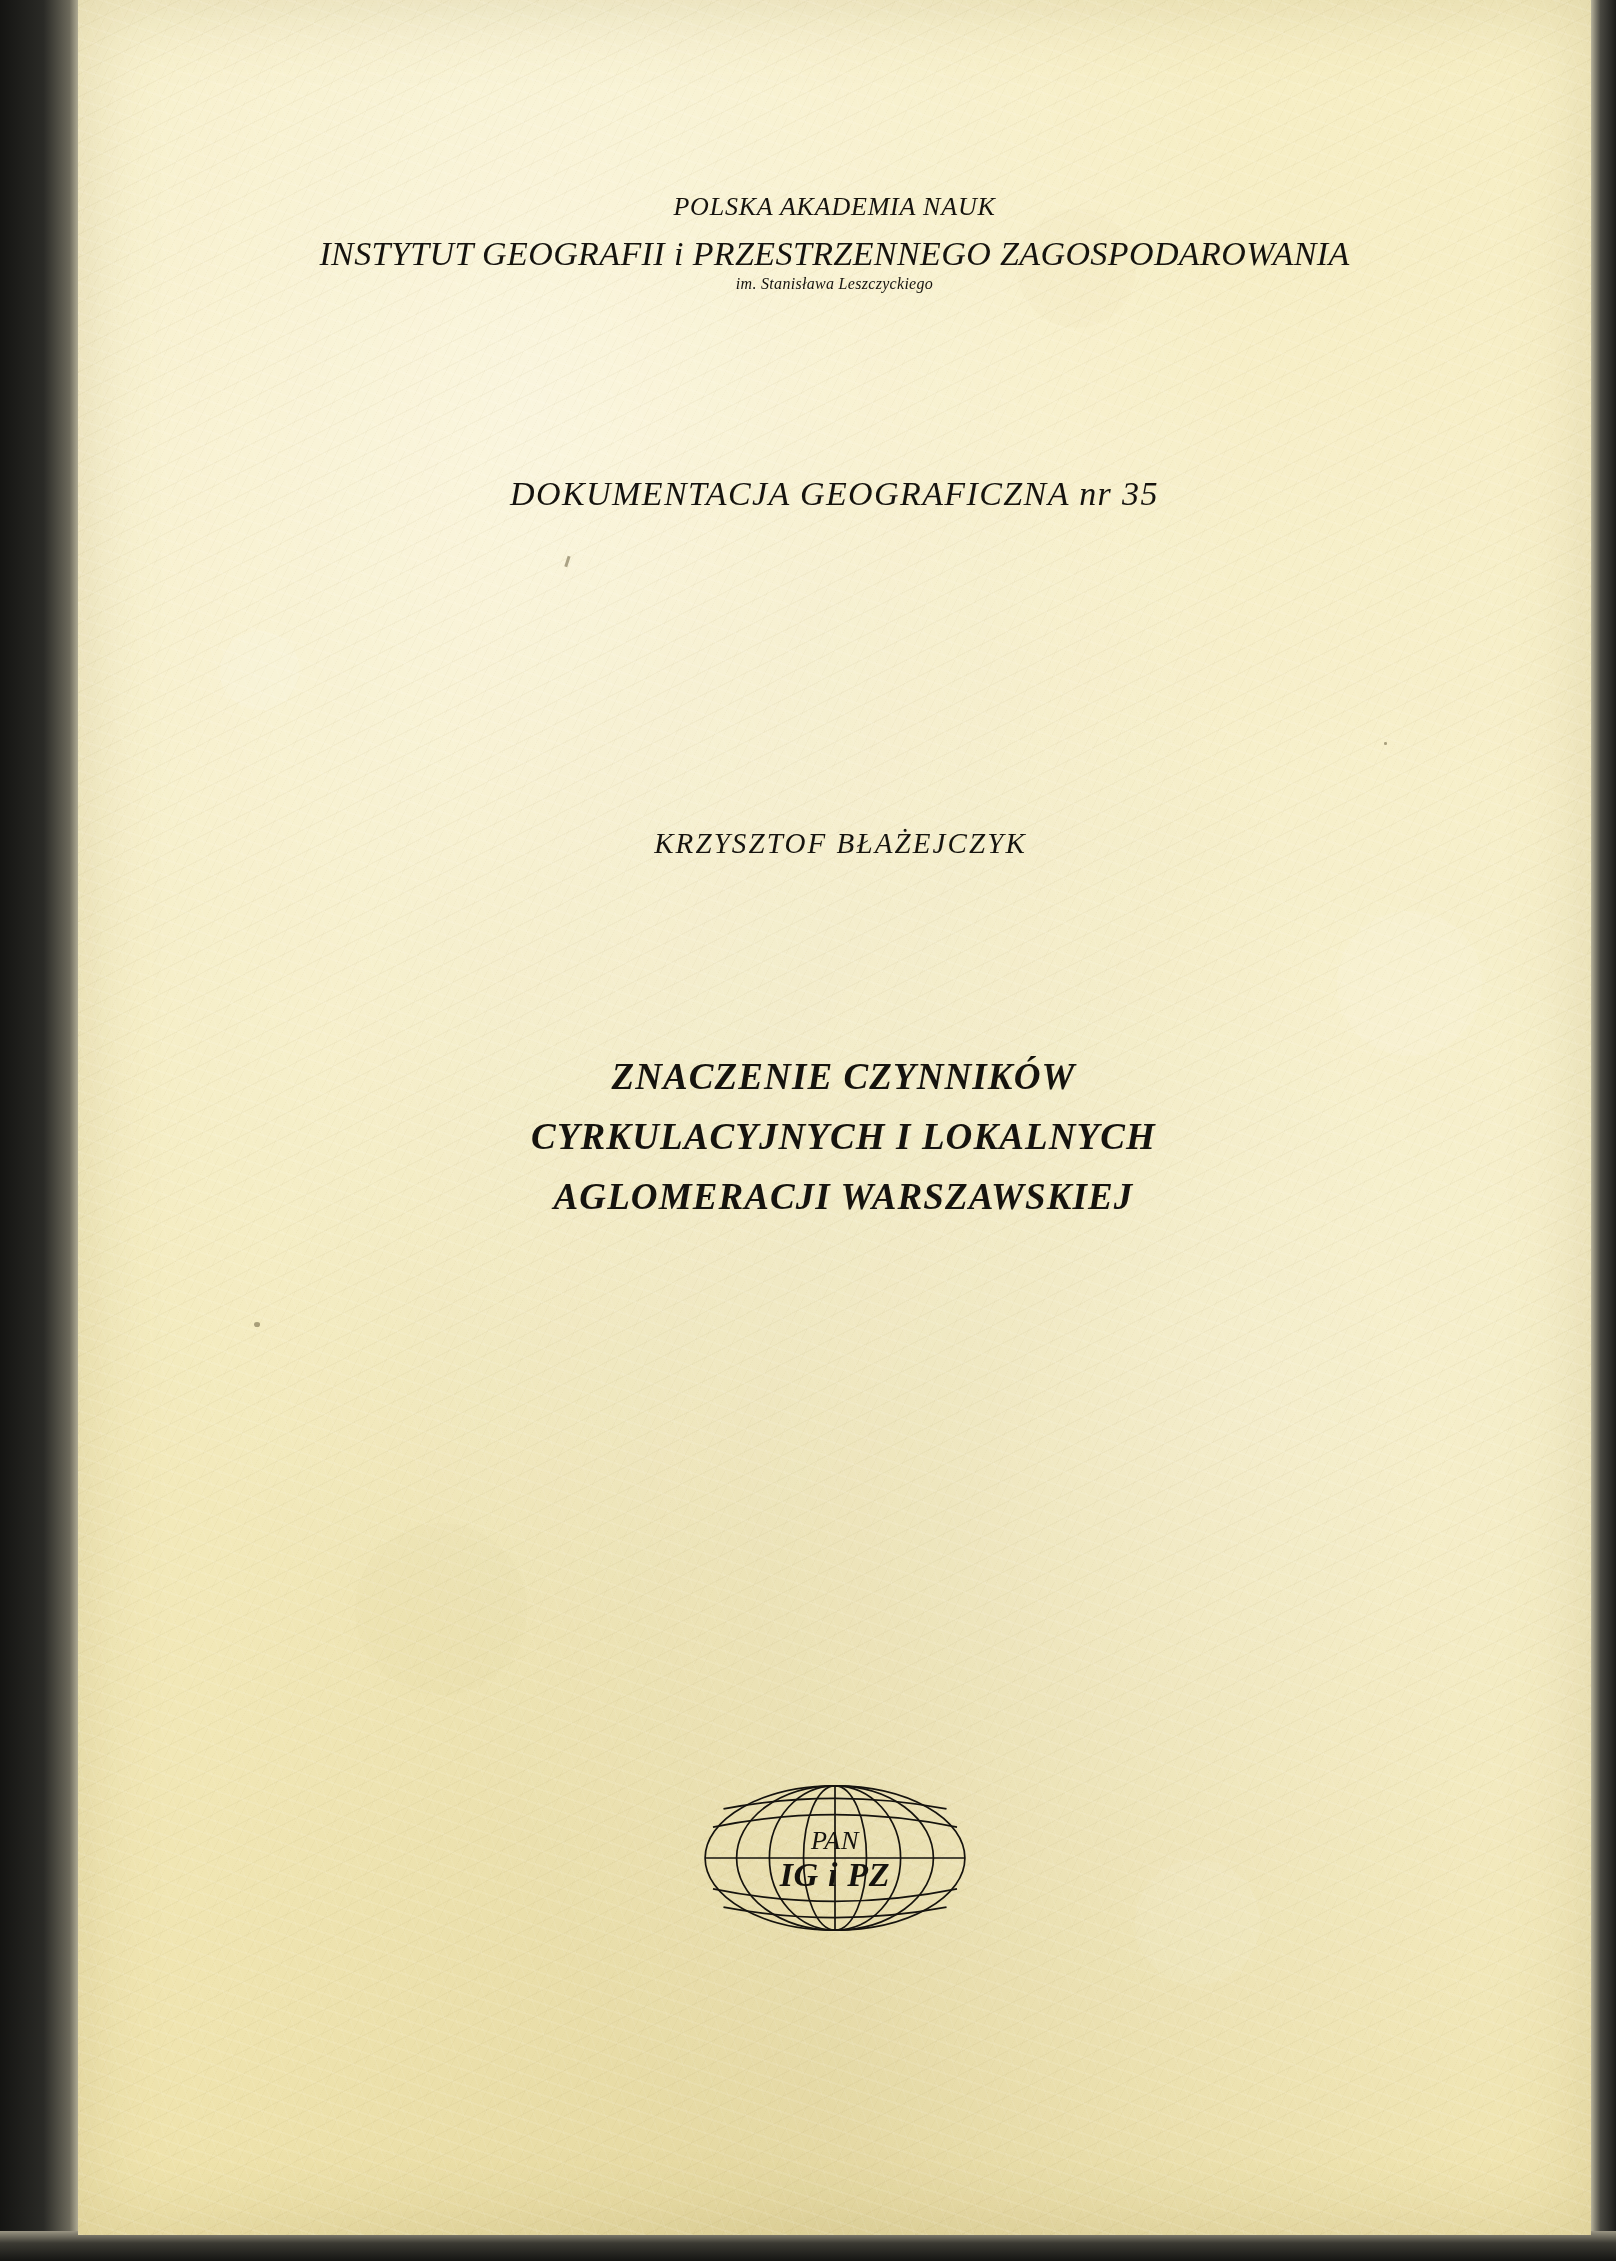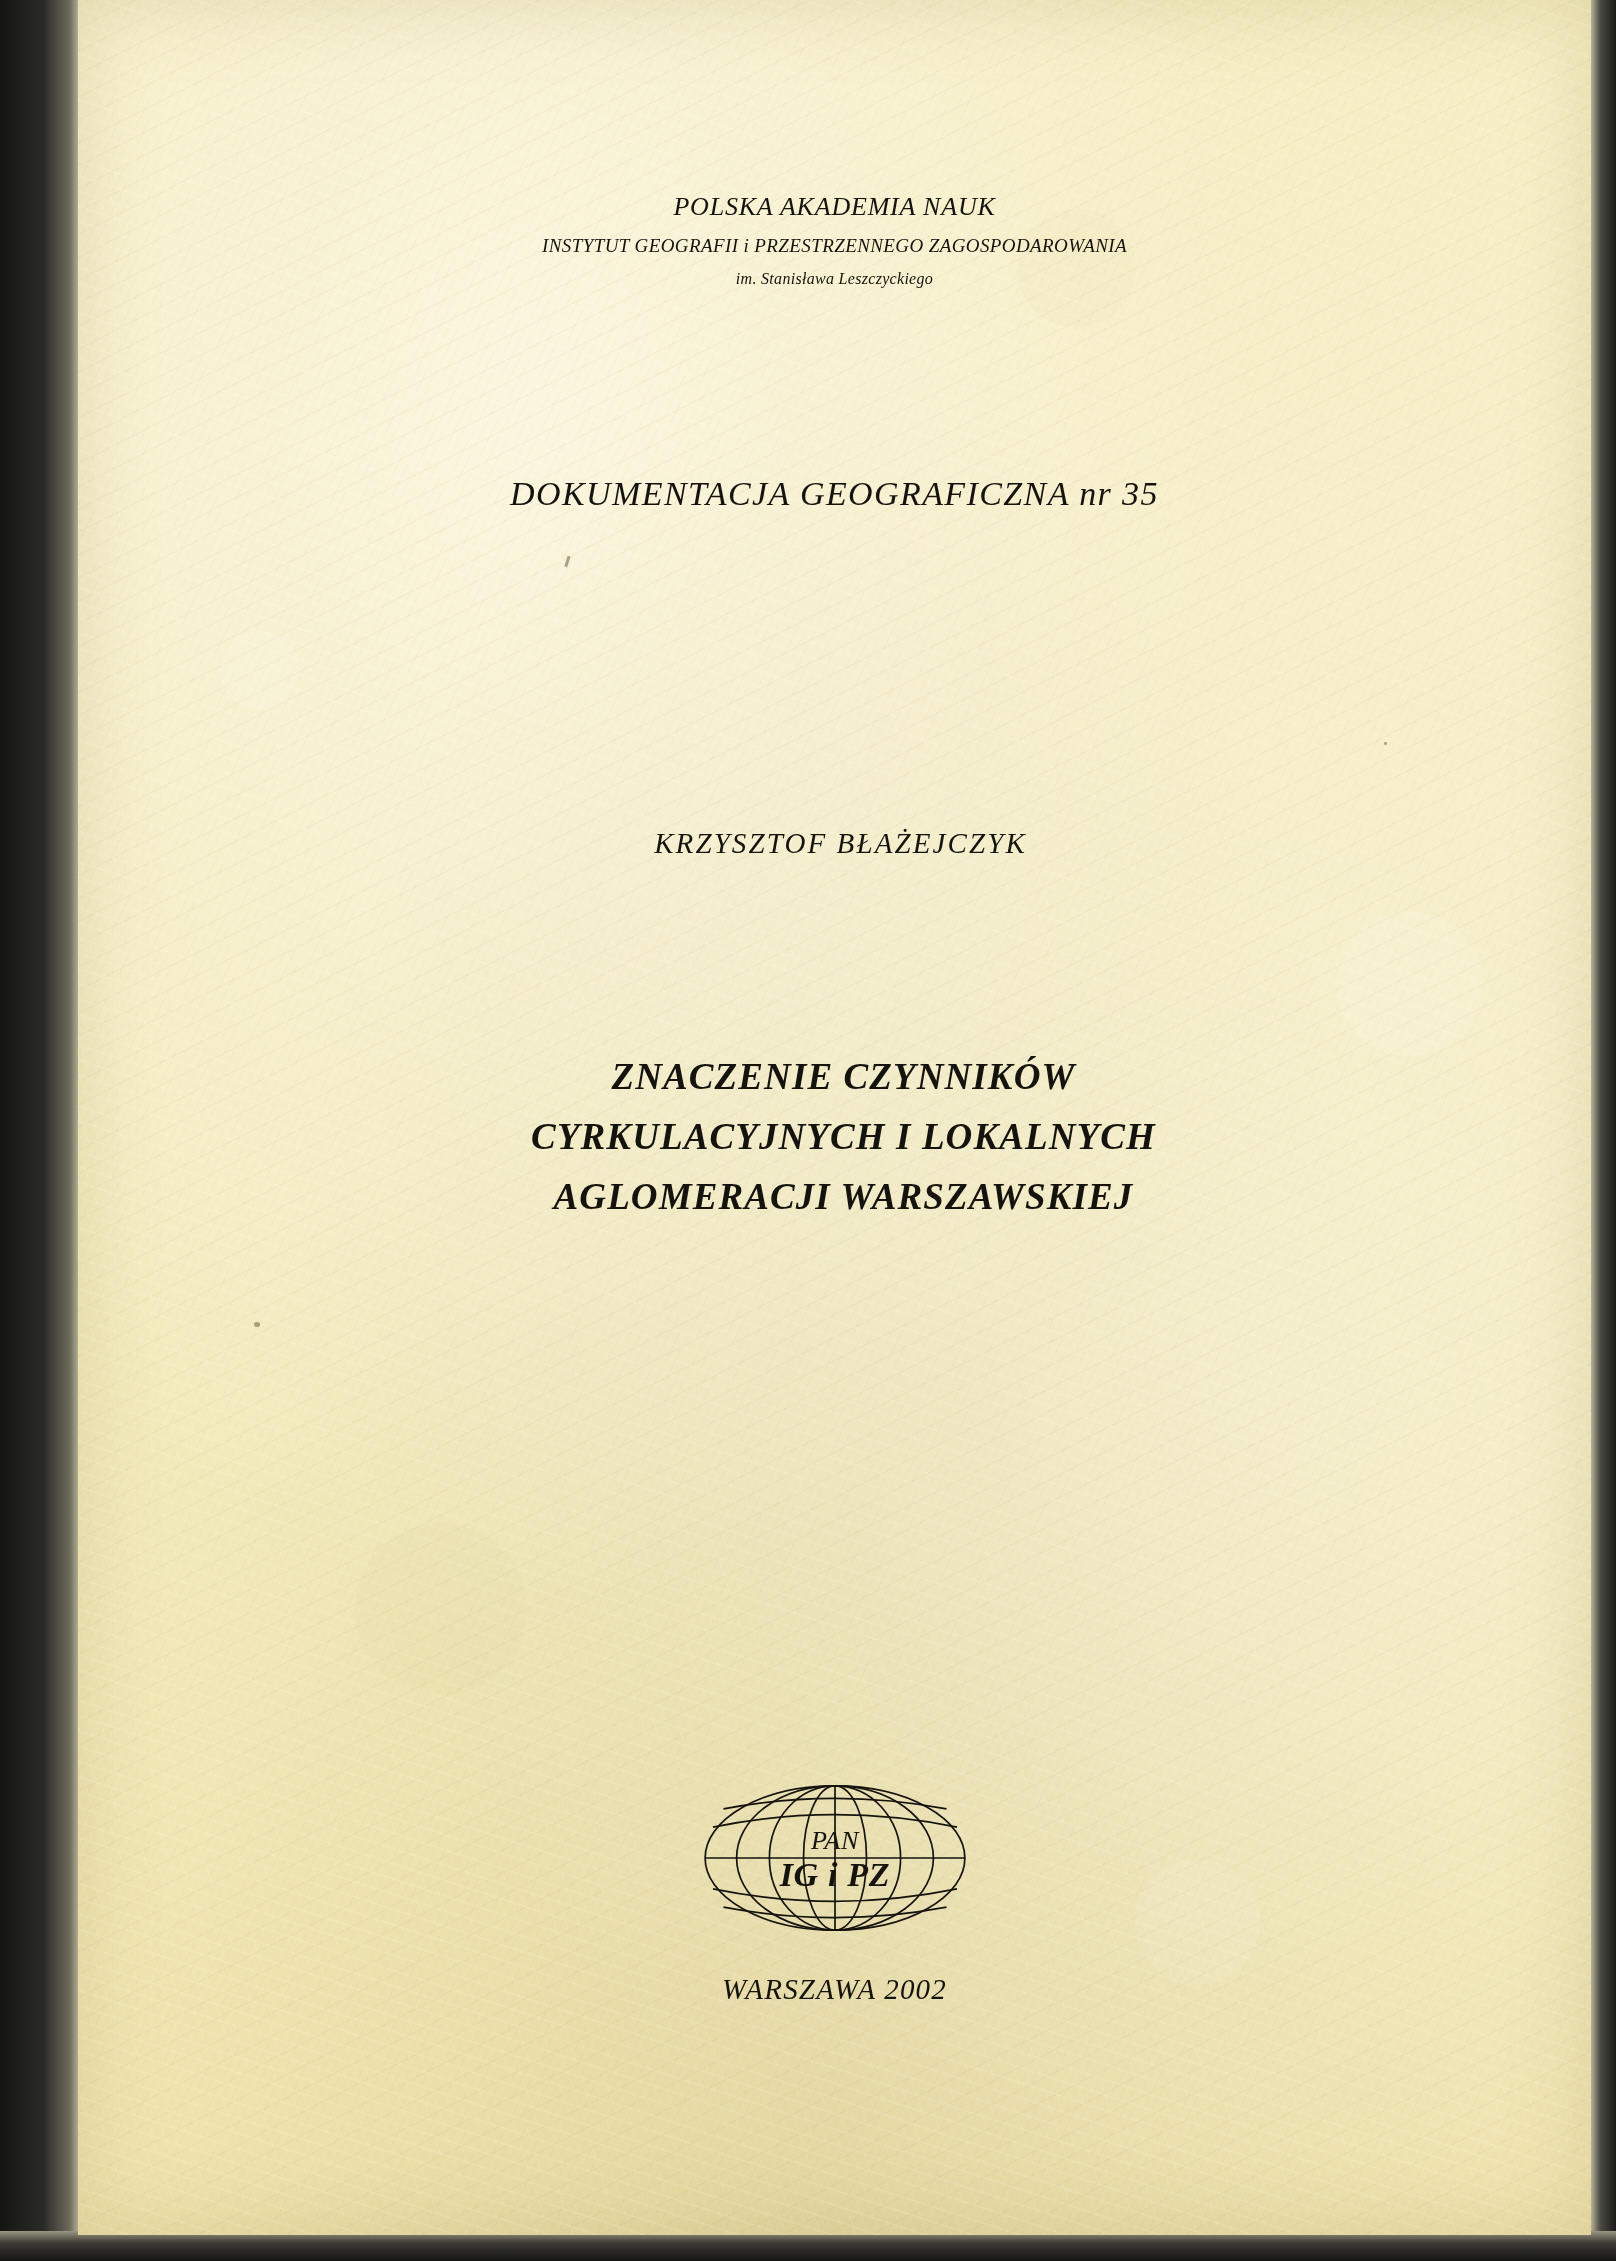--- a/index.html
+++ b/index.html
@@ -89,23 +89,23 @@
     position: absolute;
     top: 192px;
     left: 0; right: 0;
   }
   .publisher .line1 {
     font-size: 26px;
     letter-spacing: 0.8px;
     margin-bottom: 13px;
   }
   .publisher .line2 {
-    font-size: 19px;
+    font-size: 34px;
     letter-spacing: 0.4px;
-    margin-bottom: 13px;
+    margin-bottom: 2px;
   }
   .publisher .line3 {
     font-size: 16px;
     letter-spacing: 0.3px;
   }
 
   .series {
     position: absolute;
     top: 475px;
     left: 0; right: 0;
@@ -201,21 +201,20 @@
             <text x="210" y="112" font-size="40" letter-spacing="1">
               <tspan>PAN</tspan>
             </text>
             <text x="210" y="168" font-size="52" font-weight="bold" letter-spacing="1">
               <tspan>IG i PZ</tspan>
             </text>
           </g>
         </svg>
       </div>
 
-      <div class="place">WARSZAWA 2002</div>
 
       <div class="speck" style="left:488px; top:556px; width:3.3px; height:10.5px; transform:rotate(18deg);"></div>
       <div class="speck" style="left:176px; top:1322px; width:6px; height:4.6px; border-radius:50%;"></div>
       <div class="speck" style="left:1306px; top:742px; width:2.6px; height:2.6px; border-radius:50%;"></div>
     </div>
   </div>
 </div>
 
 
 </body></html>

